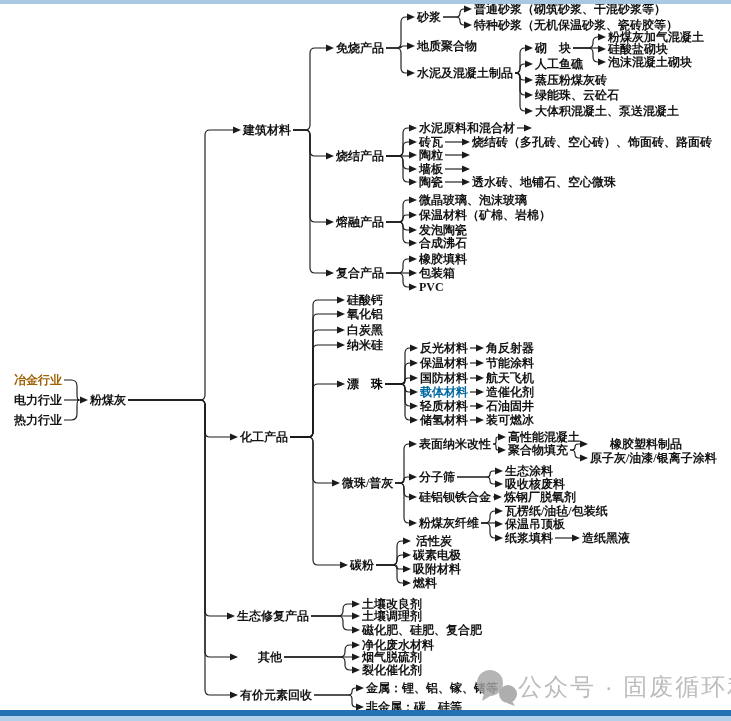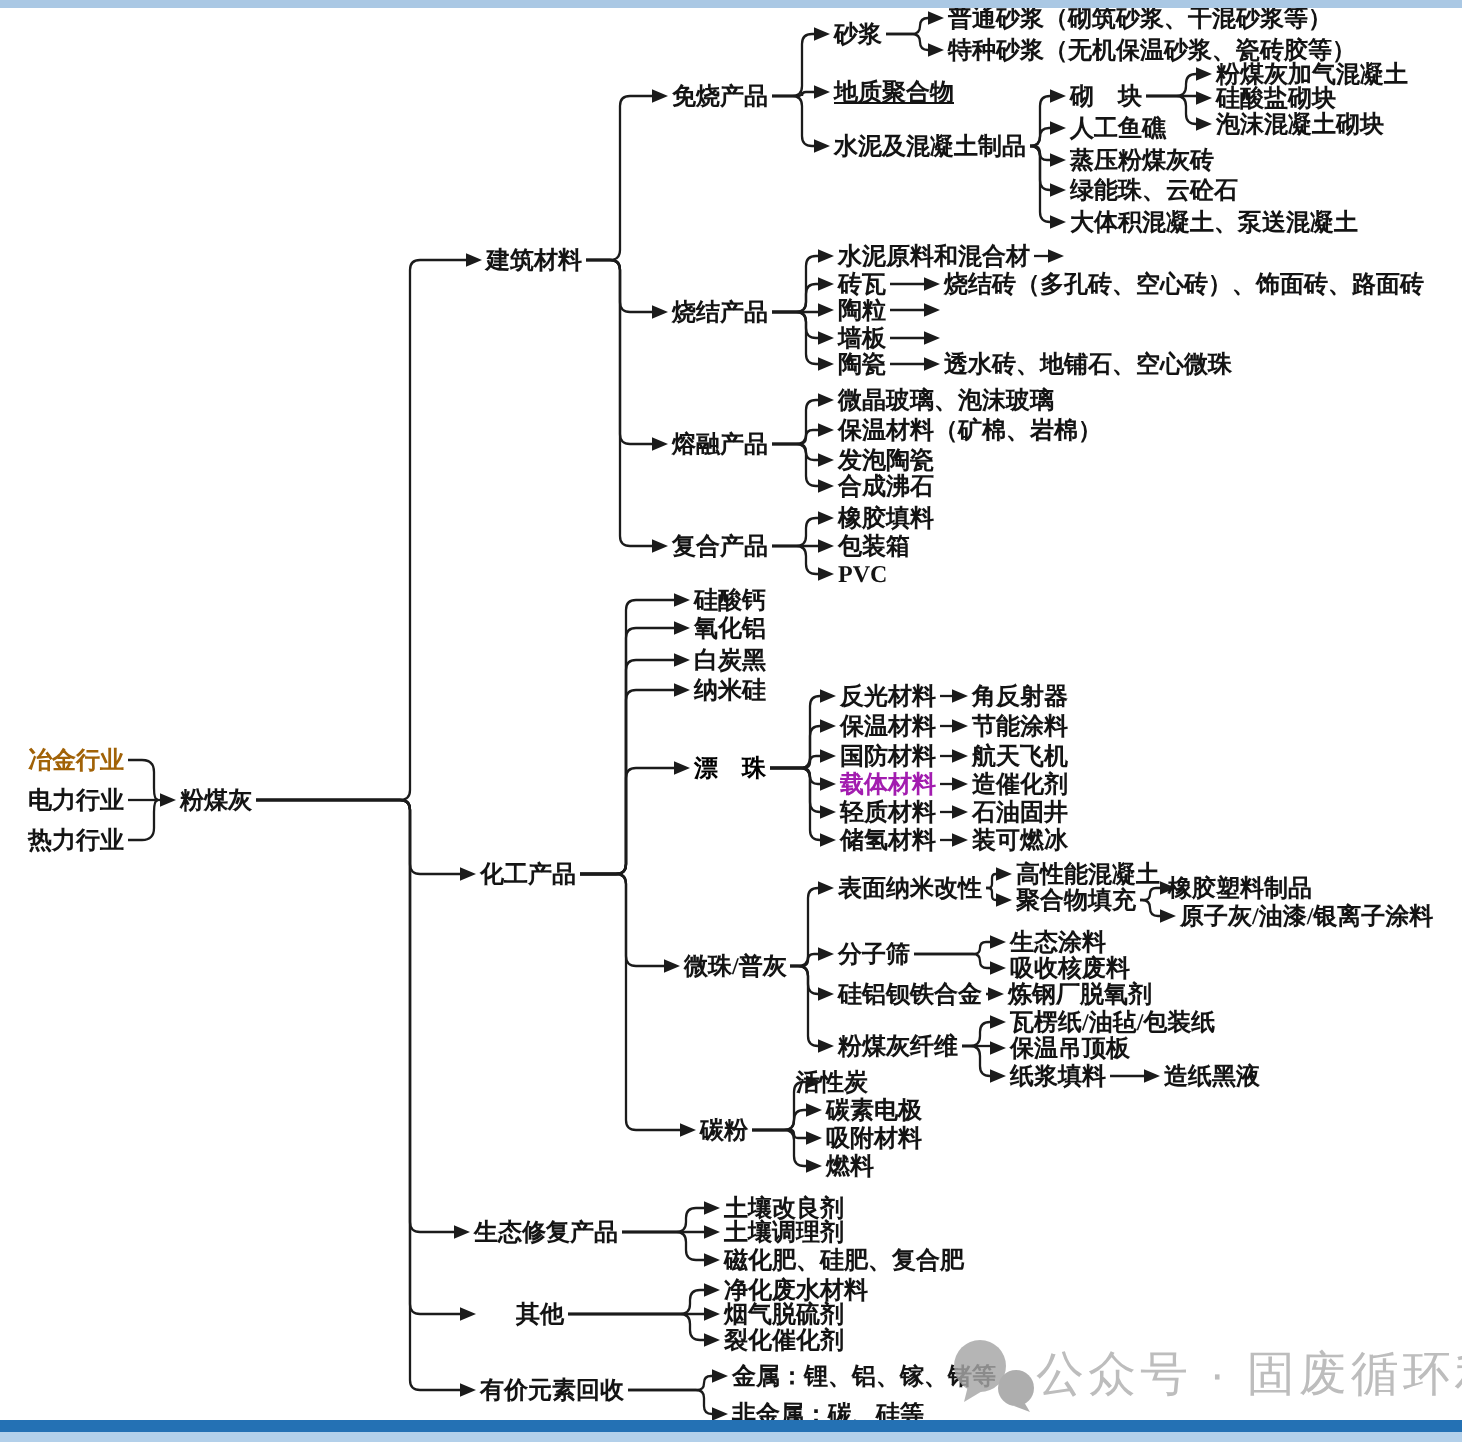--- a/index.html
+++ b/index.html
@@ -212,21 +212,21 @@
   <div id="wm-text" style="color: rgb(189, 189, 189);">公众号 · 固废循环利用</div>
 <div class="lbl" style="left: 14px; top: 372px; color: #a16207;">冶金行业</div>
     <div class="lbl" style="left: 14px; top: 392px; color: rgb(20, 20, 20);">电力行业</div>
     <div class="lbl" style="left: 14px; top: 412px; color: rgb(20, 20, 20);">热力行业</div>
     <div class="lbl" style="left: 90px; top: 392px; color: rgb(20, 20, 20);">粉煤灰</div>
     <div class="lbl" style="left: 243px; top: 122px; color: rgb(20, 20, 20);">建筑材料</div>
     <div class="lbl" style="left: 336px; top: 40px; color: rgb(20, 20, 20);">免烧产品</div>
     <div class="lbl" style="left: 417px; top: 9px; color: rgb(20, 20, 20);">砂浆</div>
     <div class="lbl" style="left: 474px; top: 17px; color: rgb(20, 20, 20);">特种砂浆（无机保温砂浆、瓷砖胶等）</div>
     <div class="lbl" style="left: 474px; top: 1px; color: rgb(20, 20, 20);">普通砂浆（砌筑砂浆、干混砂浆等）</div>
-    <div class="lbl" style="left: 417px; top: 38px; color: rgb(20, 20, 20); text-decoration: underline;">地质聚合物</div>
+    <div class="lbl" style="left: 417px; top: 38px; color: rgb(20, 20, 20);">地质聚合物</div>
     <div class="lbl" style="left: 417px; top: 65px; color: rgb(20, 20, 20);">水泥及混凝土制品</div>
     <div class="lbl" style="left: 535px; top: 40px; color: rgb(20, 20, 20);">砌　块</div>
     <div class="lbl" style="left: 608px; top: 29px; color: rgb(20, 20, 20);">粉煤灰加气混凝土</div>
     <div class="lbl" style="left: 608px; top: 41px; color: rgb(20, 20, 20);">硅酸盐砌块</div>
     <div class="lbl" style="left: 608px; top: 54px; color: rgb(20, 20, 20);">泡沫混凝土砌块</div>
     <div class="lbl" style="left: 535px; top: 56px; color: rgb(20, 20, 20);">人工鱼礁</div>
     <div class="lbl" style="left: 535px; top: 72px; color: rgb(20, 20, 20);">蒸压粉煤灰砖</div>
     <div class="lbl" style="left: 535px; top: 87px; color: rgb(20, 20, 20);">绿能珠、云砼石</div>
     <div class="lbl" style="left: 535px; top: 103px; color: rgb(20, 20, 20);">大体积混凝土、泵送混凝土</div>
     <div class="lbl" style="left: 336px; top: 148px; color: rgb(20, 20, 20);">烧结产品</div>
@@ -251,44 +251,44 @@
     <div class="lbl" style="left: 347px; top: 306px; color: rgb(20, 20, 20);">氧化铝</div>
     <div class="lbl" style="left: 347px; top: 322px; color: rgb(20, 20, 20);">白炭黑</div>
     <div class="lbl" style="left: 347px; top: 337px; color: rgb(20, 20, 20);">纳米硅</div>
     <div class="lbl" style="left: 347px; top: 376px; color: #000000; text-align: right;">漂　珠</div>
     <div class="lbl" style="left: 420px; top: 340px; color: rgb(20, 20, 20);">反光材料</div>
     <div class="lbl" style="left: 486px; top: 340px; color: rgb(20, 20, 20);">角反射器</div>
     <div class="lbl" style="left: 420px; top: 355px; color: rgb(20, 20, 20);">保温材料</div>
     <div class="lbl" style="left: 486px; top: 355px; color: rgb(20, 20, 20);">节能涂料</div>
     <div class="lbl" style="left: 420px; top: 370px; color: rgb(20, 20, 20);">国防材料</div>
     <div class="lbl" style="left: 486px; top: 370px; color: rgb(20, 20, 20);">航天飞机</div>
-    <div class="lbl" style="left: 420px; top: 384px; color: #a21caf;">载体材料</div>
+    <div class="lbl" style="left: 420px; top: 384px; color: #0369a1;">载体材料</div>
     <div class="lbl" style="left: 486px; top: 384px; color: rgb(20, 20, 20);">造催化剂</div>
     <div class="lbl" style="left: 420px; top: 398px; color: rgb(20, 20, 20);">轻质材料</div>
     <div class="lbl" style="left: 486px; top: 398px; color: rgb(20, 20, 20);">石油固井</div>
     <div class="lbl" style="left: 420px; top: 412px; color: rgb(20, 20, 20);">储氢材料</div>
     <div class="lbl" style="left: 486px; top: 412px; color: rgb(20, 20, 20);">装可燃冰</div>
     <div class="lbl" style="left: 342px; top: 475px; color: rgb(20, 20, 20);">微珠/普灰</div>
     <div class="lbl" style="left: 419px; top: 436px; color: rgb(20, 20, 20);">表面纳米改性</div>
     <div class="lbl" style="left: 508px; top: 429px; color: rgb(20, 20, 20);">高性能混凝土</div>
     <div class="lbl" style="left: 508px; top: 442px; color: rgb(20, 20, 20);">聚合物填充</div>
-    <div class="lbl" style="left: 584px; top: 436px; color: rgb(20, 20, 20);">橡胶塑料制品</div>
+    <div class="lbl" style="left: 610px; top: 436px; color: rgb(20, 20, 20);">橡胶塑料制品</div>
     <div class="lbl" style="left: 590px; top: 450px; color: rgb(20, 20, 20);">原子灰/油漆/银离子涂料</div>
     <div class="lbl" style="left: 419px; top: 469px; color: rgb(20, 20, 20);">分子筛</div>
     <div class="lbl" style="left: 505px; top: 463px; color: rgb(20, 20, 20);">生态涂料</div>
     <div class="lbl" style="left: 505px; top: 476px; color: rgb(20, 20, 20);">吸收核废料</div>
     <div class="lbl" style="left: 419px; top: 489px; color: rgb(20, 20, 20);">硅铝钡铁合金</div>
     <div class="lbl" style="left: 504px; top: 489px; color: rgb(20, 20, 20);">炼钢厂脱氧剂</div>
     <div class="lbl" style="left: 419px; top: 515px; color: rgb(20, 20, 20);">粉煤灰纤维</div>
     <div class="lbl" style="left: 505px; top: 503px; color: rgb(20, 20, 20);">瓦楞纸/油毡/包装纸</div>
     <div class="lbl" style="left: 505px; top: 516px; color: rgb(20, 20, 20);">保温吊顶板</div>
     <div class="lbl" style="left: 505px; top: 530px; color: rgb(20, 20, 20);">纸浆填料</div>
     <div class="lbl" style="left: 582px; top: 530px; color: rgb(20, 20, 20);">造纸黑液</div>
     <div class="lbl" style="left: 350px; top: 557px; color: rgb(20, 20, 20);">碳粉</div>
-    <div class="lbl" style="left: 398px; top: 533px; color: rgb(20, 20, 20);">活性炭</div>
+    <div class="lbl" style="left: 416px; top: 533px; color: rgb(20, 20, 20);">活性炭</div>
     <div class="lbl" style="left: 413px; top: 547px; color: rgb(20, 20, 20);">碳素电极</div>
     <div class="lbl" style="left: 413px; top: 561px; color: rgb(20, 20, 20);">吸附材料</div>
     <div class="lbl" style="left: 413px; top: 575px; color: rgb(20, 20, 20);">燃料</div>
     <div class="lbl" style="left: 237px; top: 608px; color: rgb(20, 20, 20);">生态修复产品</div>
     <div class="lbl" style="left: 362px; top: 596px; color: rgb(20, 20, 20);">土壤改良剂</div>
     <div class="lbl" style="left: 362px; top: 608px; color: rgb(20, 20, 20);">土壤调理剂</div>
     <div class="lbl" style="left: 362px; top: 622px; color: rgb(20, 20, 20);">磁化肥、硅肥、复合肥</div>
     <div class="lbl" style="left: 258px; top: 649px; color: rgb(20, 20, 20);">其他</div>
     <div class="lbl" style="left: 362px; top: 637px; color: rgb(20, 20, 20);">净化废水材料</div>
     <div class="lbl" style="left: 362px; top: 649px; color: rgb(20, 20, 20);">烟气脱硫剂</div>

